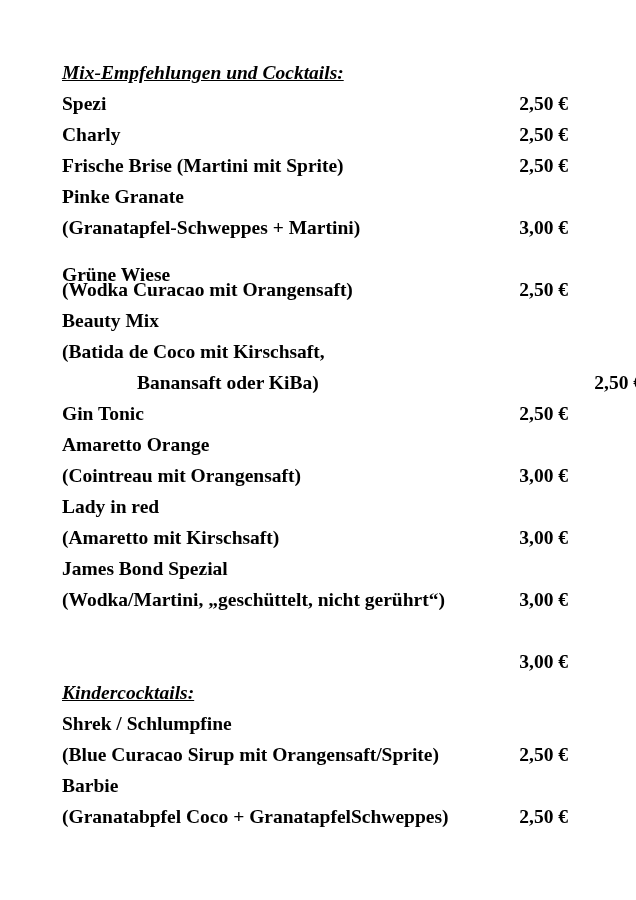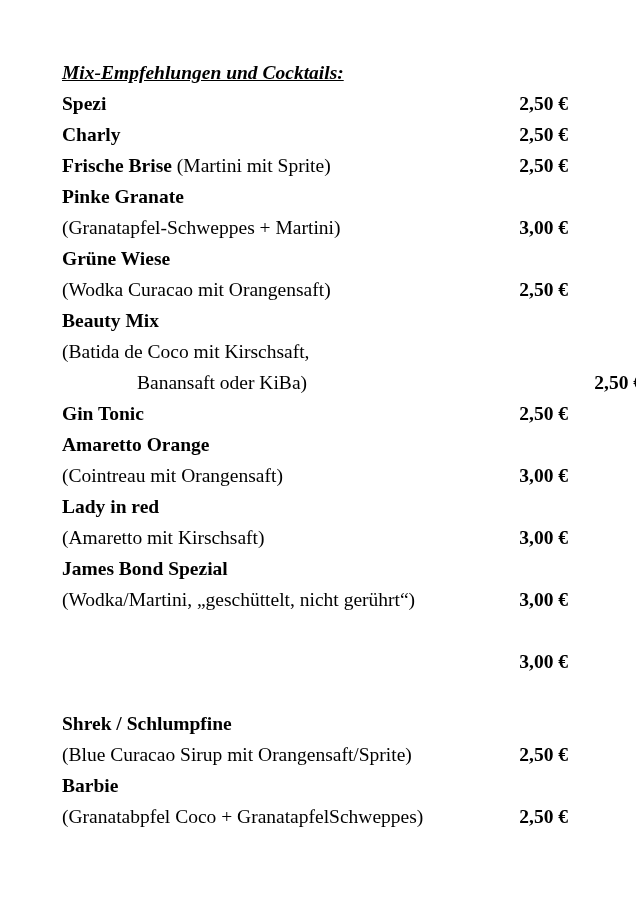--- a/index.html
+++ b/index.html
@@ -8,21 +8,21 @@
     font-family: "Liberation Serif", "DejaVu Serif", serif;
     color: #000;
   }
   .page { position: absolute; left: 0; top: 0; width: 636px; height: 852px; }
   .line {
     position: absolute; left: 62px; width: 510px; height: 30px;
     font-size: 19.5px; line-height: 30px; white-space: nowrap;
   }
   .heading { font-weight: bold; font-style: italic; text-decoration: underline; }
   .name { font-weight: bold; }
-  .desc { font-weight: normal; }
+  .desc { font-weight: bold; }
   .price { position: absolute; right: 4px; top: 0; font-weight: bold; }
   .indent { padding-left: 75px; }
 </style>
 </head>
 <body>
 
 <div class="page">
 
   <div class="line heading" style="top:58px">Mix-Empfehlungen und Cocktails:</div>
 
@@ -42,21 +42,21 @@
   </div>
 
   <div class="line" style="top:182px">
     <span class="name">Pinke Granate</span>
   </div>
   <div class="line" style="top:213px">
     <span class="desc">(Granatapfel-Schweppes + Martini)</span>
     <span class="price">3,00 €</span>
   </div>
 
-  <div class="line" style="top:244px">
+  <div class="line" style="top:260px">
     <span class="name">Grüne Wiese</span>
   </div>
   <div class="line" style="top:275px">
     <span class="desc">(Wodka Curacao mit Orangensaft)</span>
     <span class="price">2,50 €</span>
   </div>
 
   <div class="line" style="top:337px">
     <span class="desc">(Batida de Coco mit Kirschsaft,</span>
   </div>
@@ -94,20 +94,21 @@
   </div>
   <div class="line" style="top:585px">
     <span class="desc">(Wodka/Martini, „geschüttelt, nicht gerührt“)</span>
     <span class="price">3,00 €</span>
   </div>
 
   <div class="line" style="top:647px">
     <span class="price">3,00 €</span>
   </div>
 
+  <div class="line heading" style="top:678px">Kindercocktails:</div>
 
   <div class="line" style="top:709px">
     <span class="name">Shrek / Schlumpfine</span>
   </div>
   <div class="line" style="top:740px">
     <span class="desc">(Blue Curacao Sirup mit Orangensaft/Sprite)</span>
     <span class="price">2,50 €</span>
   </div>
 
   <div class="line" style="top:771px">

